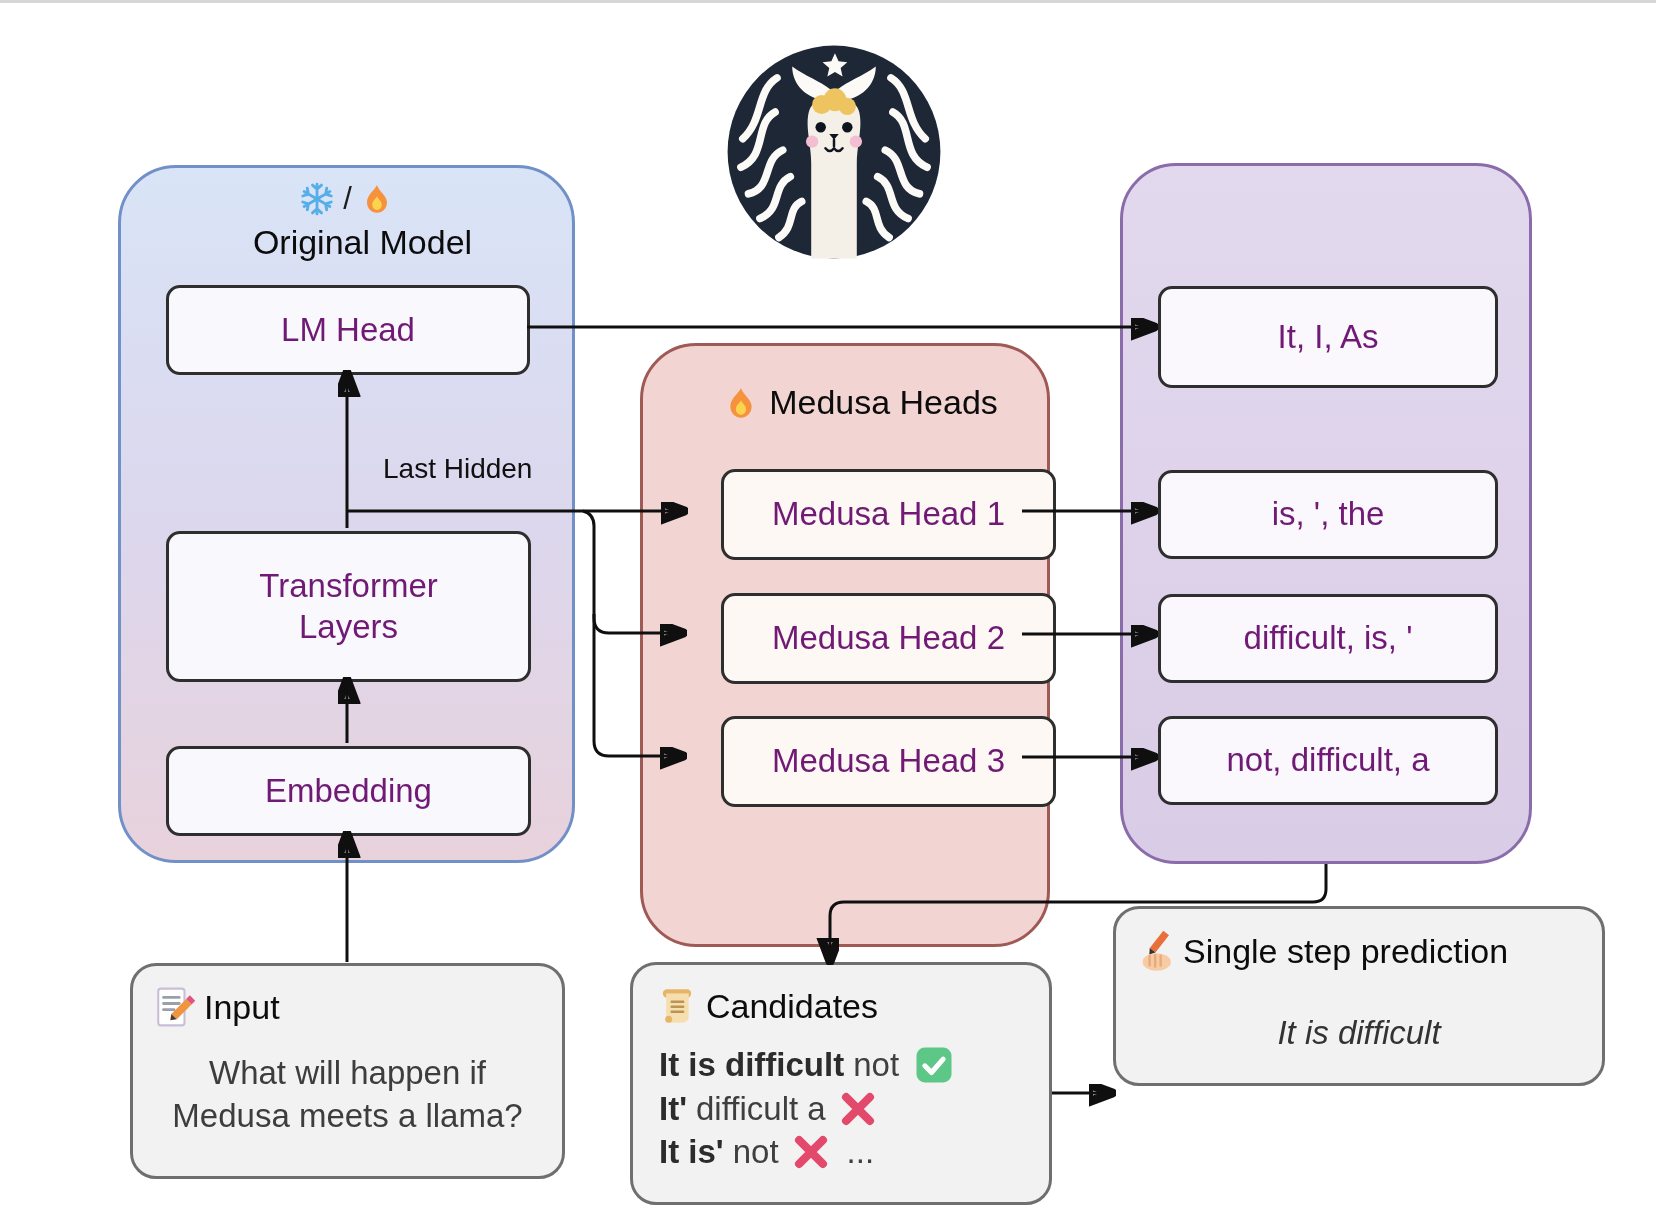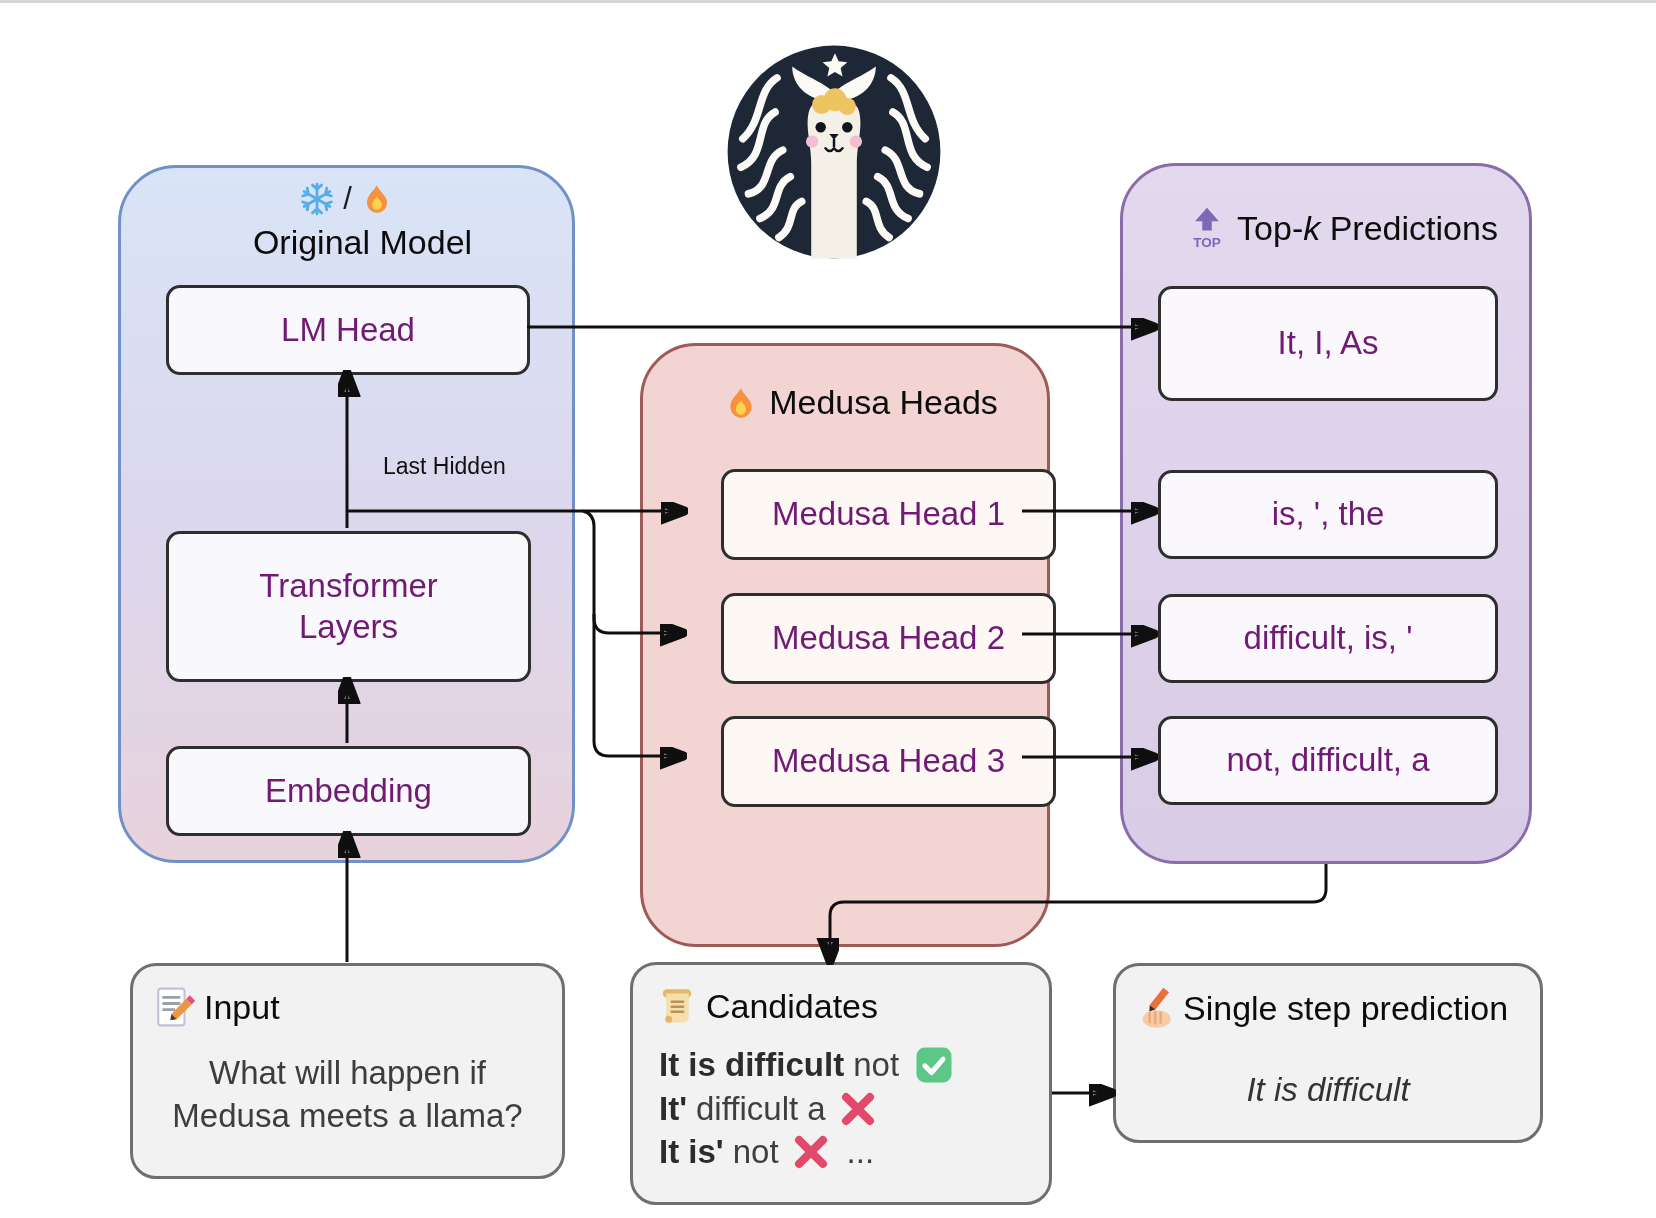--- a/index.html
+++ b/index.html
@@ -23,27 +23,27 @@
   .slash{font-size:31px;color:#1c1c1c;}
 
   .wbox{position:absolute;box-sizing:border-box;border:3px solid #2e2e2e;border-radius:14px;
      display:flex;align-items:center;justify-content:center;text-align:center;
      font-size:33px;color:#701a75;line-height:1.22;}
   .panel.original .wbox{background:#f8f8fd;}
   .panel.medusa  .wbox{background:#fdf8f4;margin-left:33px;}
   .panel.topk    .wbox{background:#faf8fd;}
   .wrap-narrow{display:inline-block;width:230px;}
 
-  .hint-label{position:absolute;font-size:23px;color:#101010;white-space:nowrap;}
+  .hint-label{position:absolute;font-size:28px;color:#101010;white-space:nowrap;}
 
   .gbox{position:absolute;box-sizing:border-box;border:3px solid #6f6f6f;border-radius:26px;
      background:#f2f2f3;}
   .gbox.input {left:130px;top:963px;width:435px;height:216px;}
   .gbox.cands {left:630px;top:962px;width:422px;height:243px;}
-  .gbox.single{left:1113px;top:963px;width:430px;height:180px;}
+  .gbox.single{left:1113px;top:906px;width:492px;height:180px;}
   .gtitle{position:absolute;display:flex;align-items:center;gap:9px;font-size:34px;color:#0c0c0c;
      white-space:nowrap;}
   .gline{position:absolute;left:0;width:100%;text-align:center;font-size:33px;color:#3d3d3d;
      white-space:nowrap;}
   .crow{position:absolute;display:flex;align-items:center;gap:9px;font-size:33px;color:#3f3f3f;
      white-space:nowrap;}
   .crow b{font-weight:700;color:#2c2c2c;}
   .italic{font-style:italic;}
 
   svg.icon{display:block;}
@@ -146,28 +146,21 @@
     </div>
     <div class="wbox" style="left:45px;top:247px;width:335px;height:91px">
       <span>Medusa Head 2</span>
     </div>
     <div class="wbox" style="left:45px;top:370px;width:335px;height:91px">
       <span>Medusa Head 3</span>
     </div>
   </div>
 
   <div class="panel topk">
-    <div class="ptitle" style="top:40px;gap:9px">
-      <svg class="icon" width="42" height="44" viewBox="0 0 24 26">
-        <polygon points="12,1 19,9 14.8,9 14.8,14.5 9.2,14.5 9.2,9 5,9" fill="#7d68b5"></polygon>
-        <text x="12" y="24" text-anchor="middle" font-size="8" font-weight="bold" font-family="&quot;Liberation Sans&quot;,sans-serif" fill="#7d68b5">TOP</text>
-      </svg>
-      <span><span>Top-</span><span class="italic">k</span><span> Predictions</span></span>
-    </div>
-    <div class="wbox" style="left:35px;top:120px;width:340px;height:115px">
+    <div class="wbox" style="left:35px;top:120px;width:340px;height:102px">
       <span>It, I, As</span>
     </div>
     <div class="wbox" style="left:35px;top:304px;width:340px;height:89px">
       <span>is, ', the</span>
     </div>
     <div class="wbox" style="left:35px;top:428px;width:340px;height:89px">
       <span>difficult, is, '</span>
     </div>
     <div class="wbox" style="left:35px;top:550px;width:340px;height:89px">
       <span>not, difficult, a</span>

